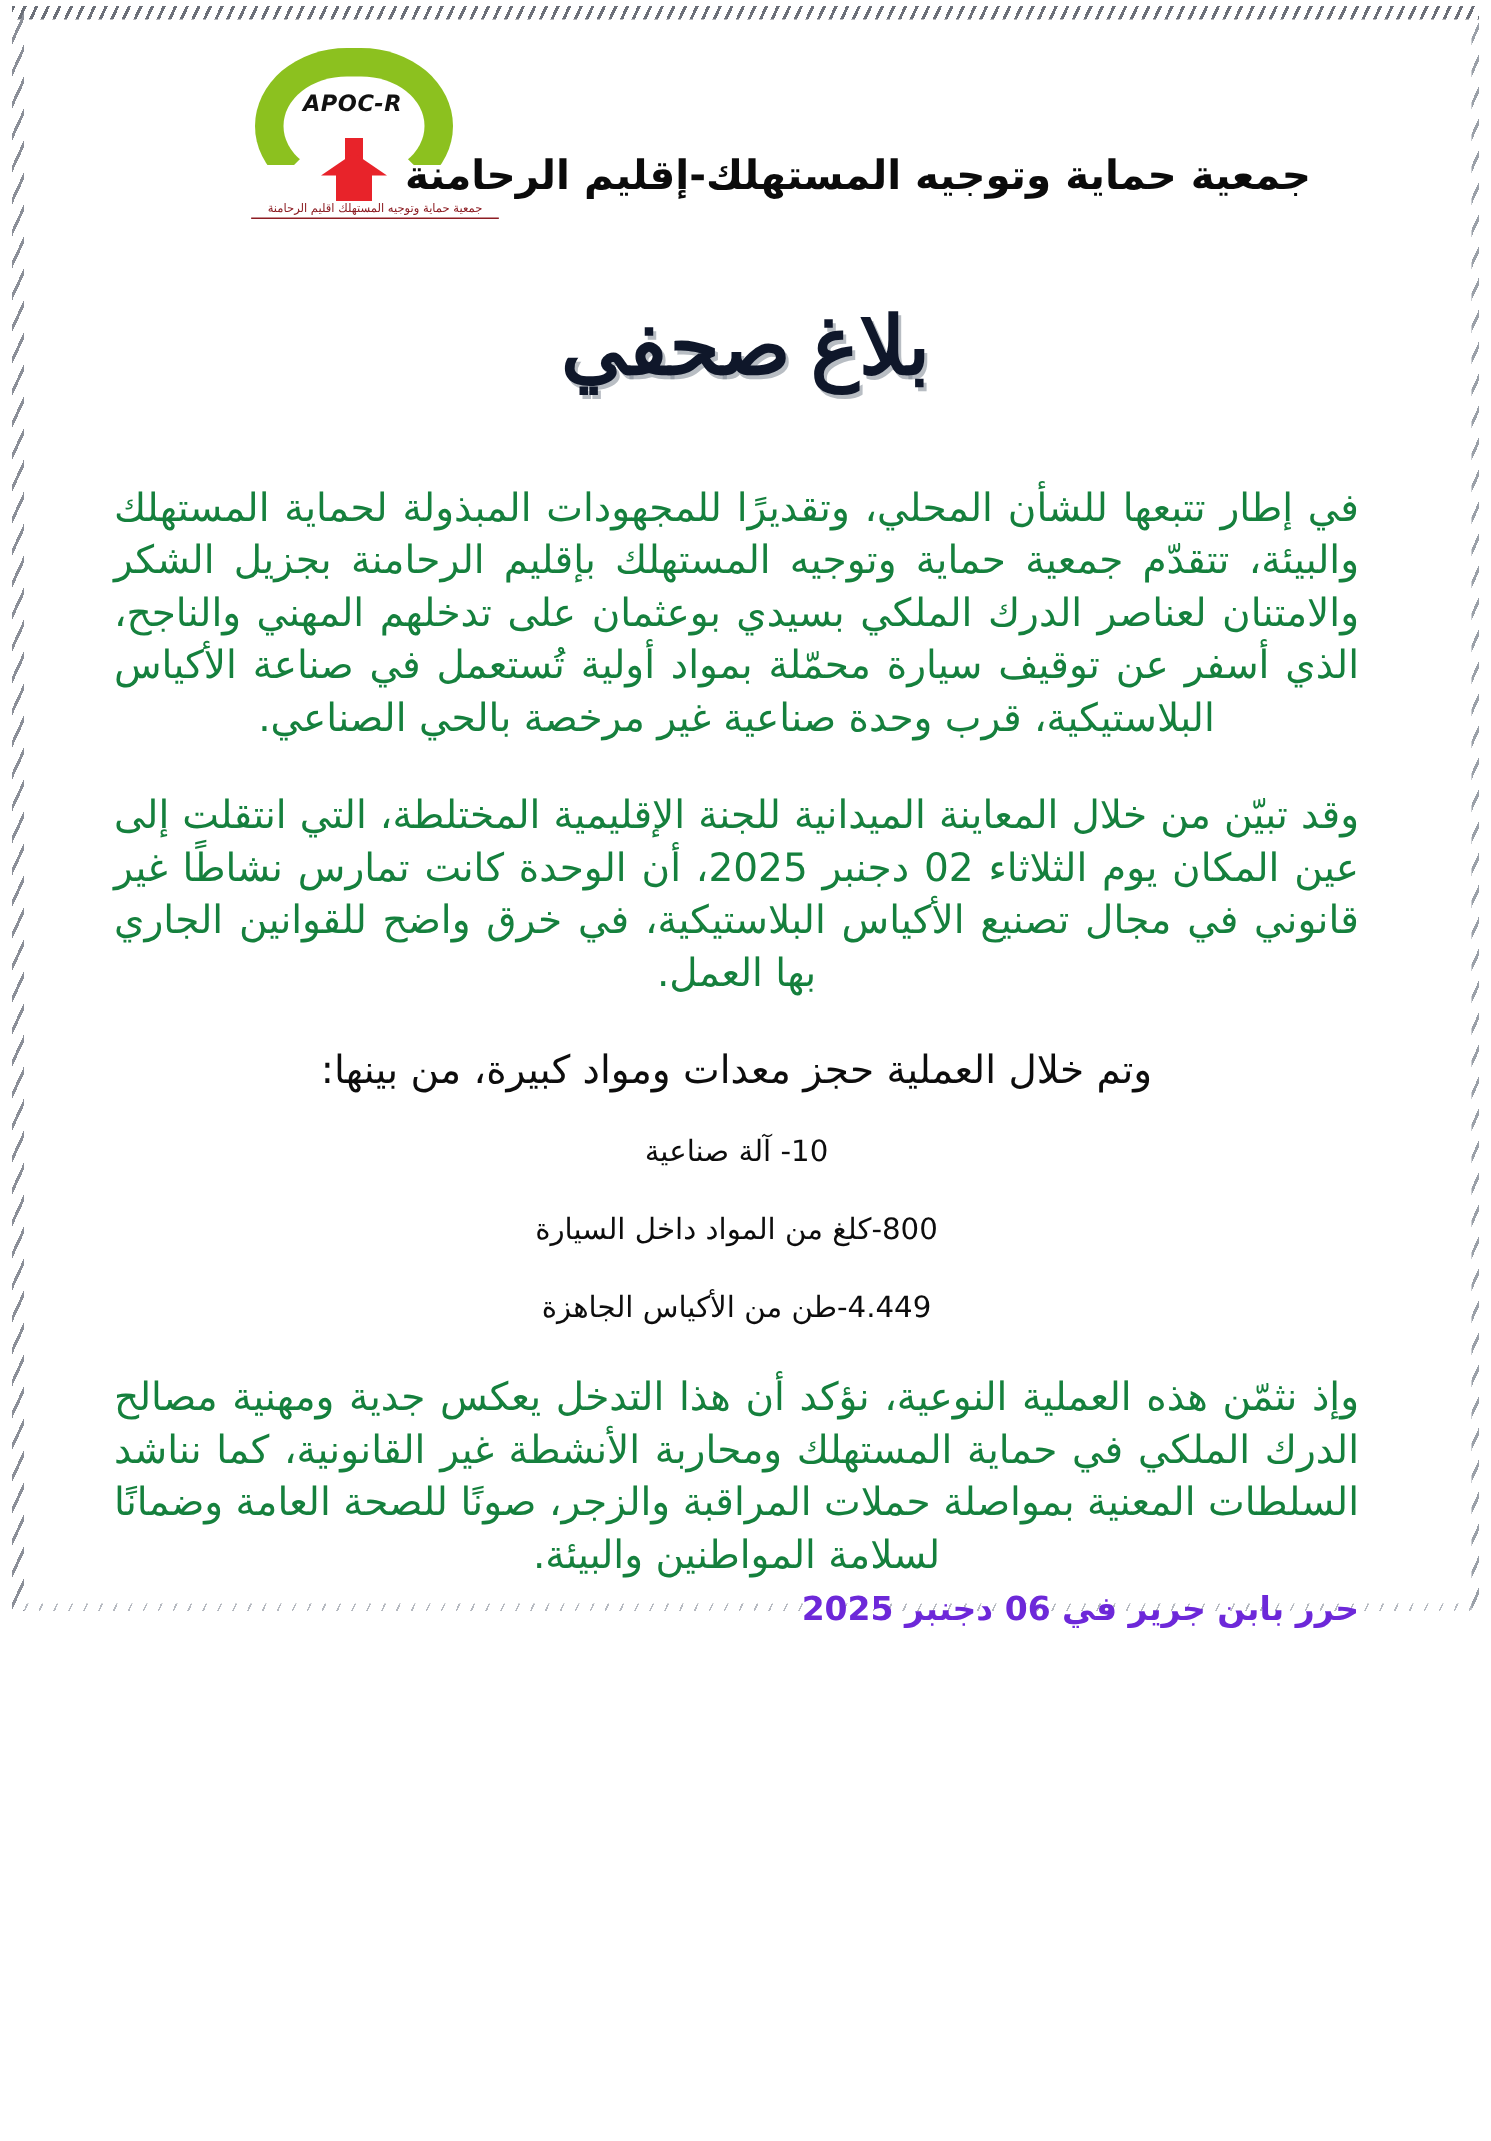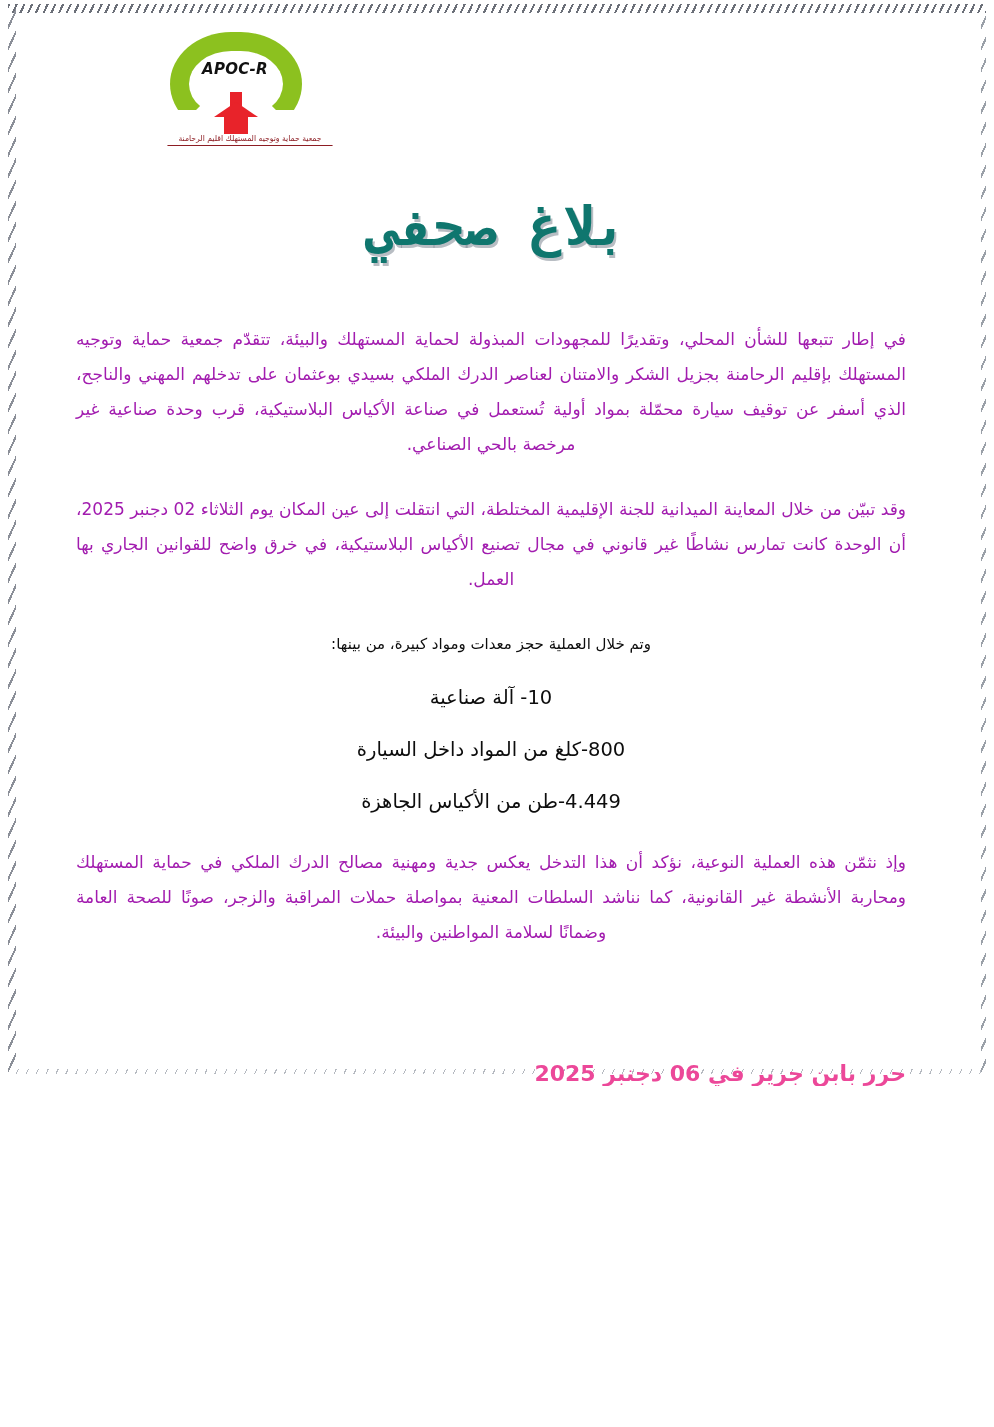--- a/index.html
+++ b/index.html
@@ -145,53 +145,53 @@
     white-space: nowrap;
   }
 
   
   .title {
     position: absolute;
     top: 196px;
     left: 0;
     right: 0;
     text-align: center;
-    font-family: Liberation Mono, monospace;
+    font-family: Liberation Serif, serif;
     font-weight: bold;
     font-size: 54px;
     line-height: 70px;
-    color: #0f766e;
+    color: #0f172a;
     text-shadow: 2px 3px 0 rgba(125,135,145,0.55);
     letter-spacing: 2px;
   }
 
   
   .body-wrap {
     position: absolute;
     top: 322px;
     right: 88px;
     left: 76px;
   }
   p.para {
     margin: 0 0 30px 0;
     font-family: "DejaVu Sans", "Liberation Sans", sans-serif;
-    font-size: 17px;
+    font-size: 26px;
     line-height: 35px;
-    color: #a21caf;
+    color: #15803d;
     text-align: justify;
     text-align-last: center;
     direction: rtl;
   }
   p.para.last {
     margin-bottom: 20px;
   }
   .list-lead {
     margin: 0 0 20px 0;
     font-family: "DejaVu Sans", "Liberation Sans", sans-serif;
-    font-size: 15px;
+    font-size: 26px;
     line-height: 34px;
     color: #0d0d0d;
     text-align: center;
     direction: rtl;
   }
   ul.seizure-list {
     list-style: none;
     margin: 0 0 26px 0;
     padding: 0;
   }
@@ -207,21 +207,21 @@
 
   
   .sign-date {
     position: absolute;
     top: 1058px;
     right: 88px;
     font-family: "DejaVu Sans", "Liberation Sans", sans-serif;
     font-weight: bold;
     font-size: 22px;
     line-height: 32px;
-    color: #ec4899;
+    color: #6d28d9;
     letter-spacing: 3px;
     border-bottom: 2px solid #0b0b0b;
     padding-bottom: 2px;
     direction: rtl;
   }
   .sign-org {
     position: absolute;
     top: 1118px;
     left: 0;
     right: 0;
@@ -259,20 +259,21 @@
         <div class="logo-arc"></div>
         <div class="logo-house">
           <div class="stem"></div>
           <div class="roof"></div>
           <div class="body"></div>
         </div>
         <div class="logo-text">APOC-R</div>
         <div class="logo-caption">جمعية حماية وتوجيه المستهلك اقليم الرحامنة</div>
       </div>
 
+      <div class="org-name">جمعية حماية وتوجيه المستهلك-إقليم الرحامنة</div>
     </div>
 
     <div class="title">بلاغ صحفي</div>
 
     <div class="body-wrap">
 
       <p class="para">في إطار تتبعها للشأن المحلي، وتقديرًا للمجهودات المبذولة لحماية المستهلك والبيئة، تتقدّم جمعية حماية وتوجيه المستهلك بإقليم الرحامنة بجزيل الشكر والامتنان لعناصر الدرك الملكي بسيدي بوعثمان على تدخلهم المهني والناجح، الذي أسفر عن توقيف سيارة محمّلة بمواد أولية تُستعمل في صناعة الأكياس البلاستيكية، قرب وحدة صناعية غير مرخصة بالحي الصناعي.</p>
 
       <p class="para">وقد تبيّن من خلال المعاينة الميدانية للجنة الإقليمية المختلطة، التي انتقلت إلى عين المكان يوم الثلاثاء 02 دجنبر 2025، أن الوحدة كانت تمارس نشاطًا غير قانوني في مجال تصنيع الأكياس البلاستيكية، في خرق واضح للقوانين الجاري بها العمل.</p>
 

